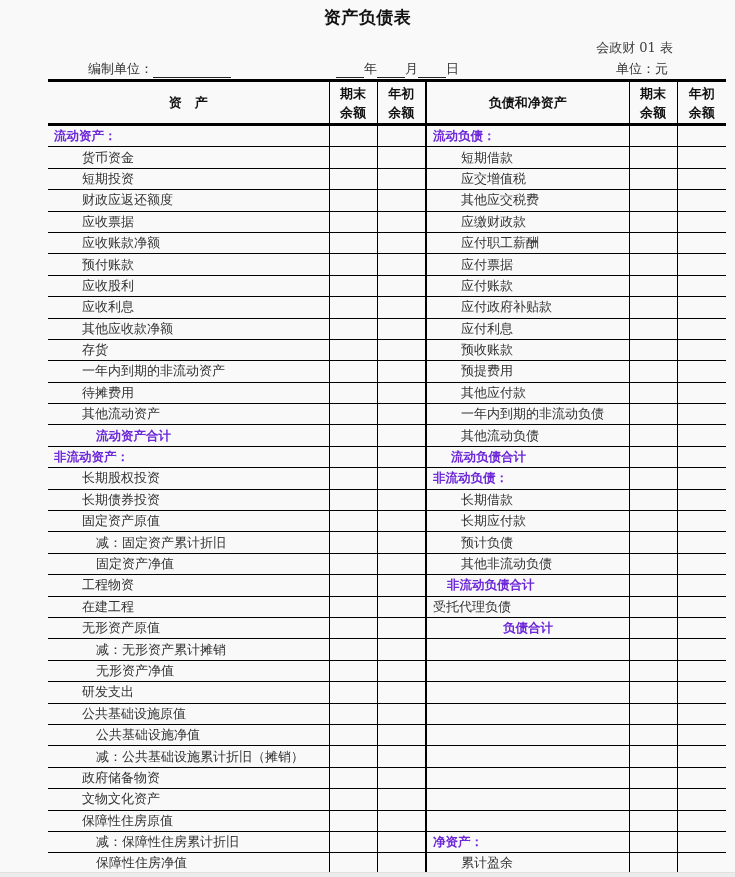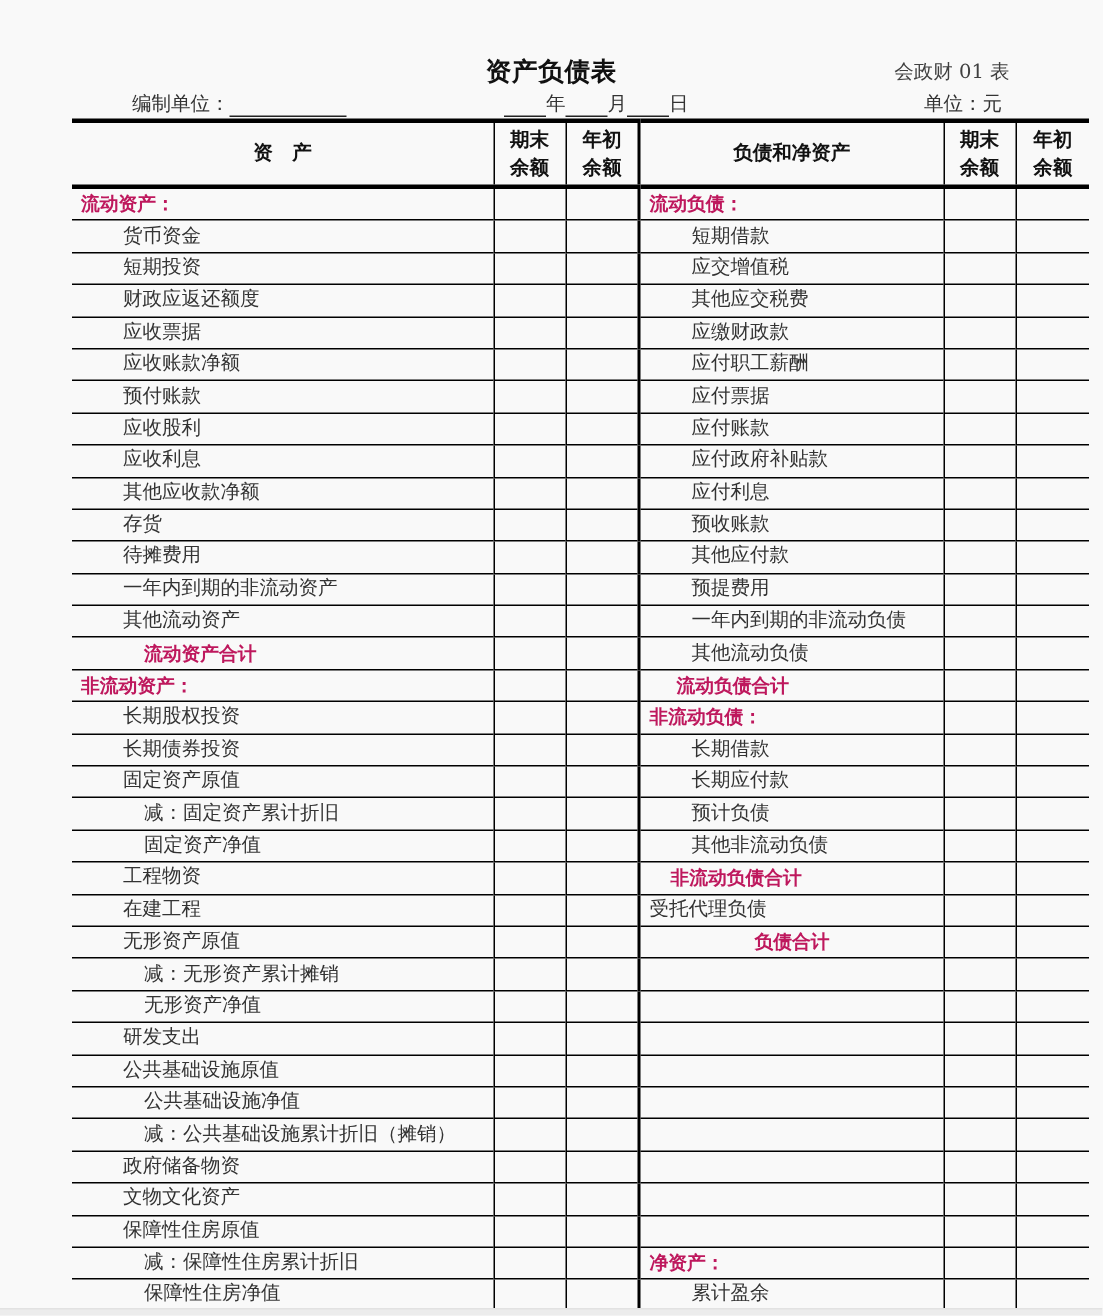--- a/index.html
+++ b/index.html
@@ -1,35 +1,35 @@
 <!DOCTYPE html>
 <html><head>
 <meta charset="utf-8">
 <style>
   html,body{margin:0;padding:0;}
   body{width:735px;height:877px;background:#f9f9f9;position:relative;overflow:hidden;
        font-family:"DejaVu Serif","Liberation Serif",serif;color:#222;}
   .title{position:absolute;left:0;width:735px;top:6px;text-align:center;font-family:"DejaVu Sans","Liberation Sans",sans-serif;
-         font-weight:bold;font-size:17px;color:#111;letter-spacing:0.5px;margin-top:30px;}
+         font-weight:bold;font-size:17px;color:#111;letter-spacing:0.5px;}
   .formno{position:absolute;right:62px;top:39px;font-size:13px;color:#404040;}
   .unitline{position:absolute;top:60px;font-size:13px;color:#333;}
   .ul{display:inline-block;border-bottom:1px solid #222;height:14px;vertical-align:bottom;}
   .bottom-strip{position:absolute;left:0;top:872px;width:735px;height:5px;background:#ececec;border-top:1px solid #e2e2e2;}
   table{position:absolute;left:48px;top:79px;border-collapse:collapse;table-layout:fixed;width:678px;}
   col.c1{width:281px;} col.c2{width:48px;} col.c3{width:49px;} col.c4{width:203px;} col.c5{width:48px;} col.c6{width:49px;}
   th{font-family:"DejaVu Sans","Liberation Sans",sans-serif;font-weight:bold;font-size:13px;color:#111;height:41px;padding:0;
      border-top:3px solid #000;border-bottom:3px solid #000;line-height:19px;}
   td{height:20.4px;padding:0;border-top:1px solid #000;font-size:13px;line-height:20px;white-space:nowrap;overflow:hidden;color:#333;}
   tr.first td{border-top:none;}
   .vl{border-left:1px solid #000;}
   .vt{border-left:2px solid #000;}
   td.l0{padding-left:6px;}
   td.l1{padding-left:34px;}
   td.l2{padding-left:48px;}
-  td.b{font-family:"DejaVu Sans","Liberation Sans",sans-serif;font-weight:bold;color:#be185d;font-size:12.5px;}
+  td.b{font-family:"DejaVu Sans","Liberation Sans",sans-serif;font-weight:bold;color:#6d28d9;font-size:12.5px;}
   td.t1{padding-left:48px;}
   td.t2{padding-left:76px;}
 </style>
 </head>
 <body>
 
 <div class="title">资产负债表</div>
 <div class="formno">会政财 01 表</div>
 
 <div class="unitline" style="left:88px;">
@@ -144,32 +144,32 @@
       </tr>
       <tr>
         <td class="l1">存货</td>
         <td class="vl"></td>
         <td class="vl"></td>
         <td class="vt l1">预收账款</td>
         <td class="vl"></td>
         <td class="vl"></td>
       </tr>
       <tr>
+        <td class="l1">一年内到期的非流动资产</td>
+        <td class="vl"></td>
+        <td class="vl"></td>
+        <td class="vt l1">预提费用</td>
+        <td class="vl"></td>
+        <td class="vl"></td>
+      </tr>
+      <tr>
         <td class="l1">待摊费用</td>
         <td class="vl"></td>
         <td class="vl"></td>
         <td class="vt l1">其他应付款</td>
-        <td class="vl"></td>
-        <td class="vl"></td>
-      </tr>
-      <tr>
-        <td class="l1">一年内到期的非流动资产</td>
-        <td class="vl"></td>
-        <td class="vl"></td>
-        <td class="vt l1">预提费用</td>
         <td class="vl"></td>
         <td class="vl"></td>
       </tr>
       <tr>
         <td class="l1">其他流动资产</td>
         <td class="vl"></td>
         <td class="vl"></td>
         <td class="vt l1">一年内到期的非流动负债</td>
         <td class="vl"></td>
         <td class="vl"></td>

